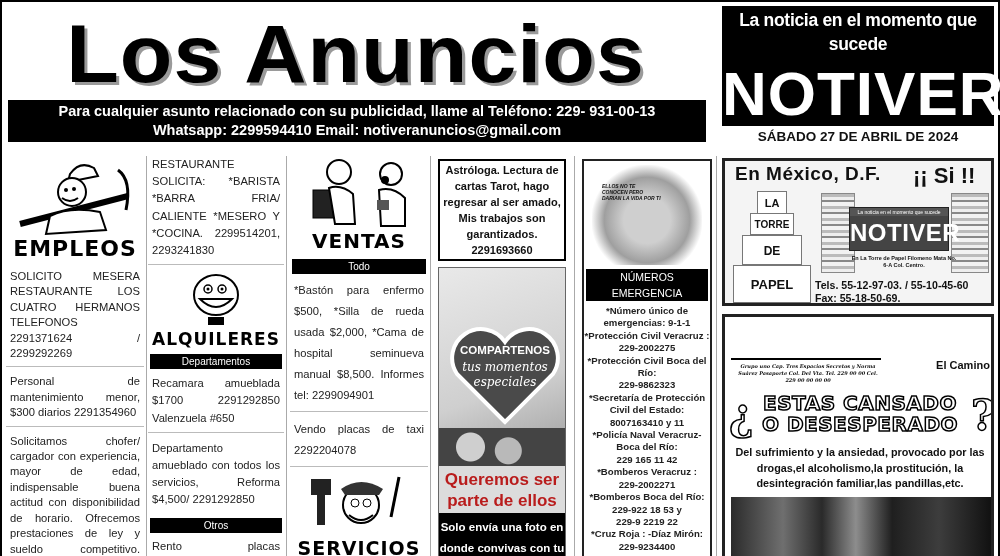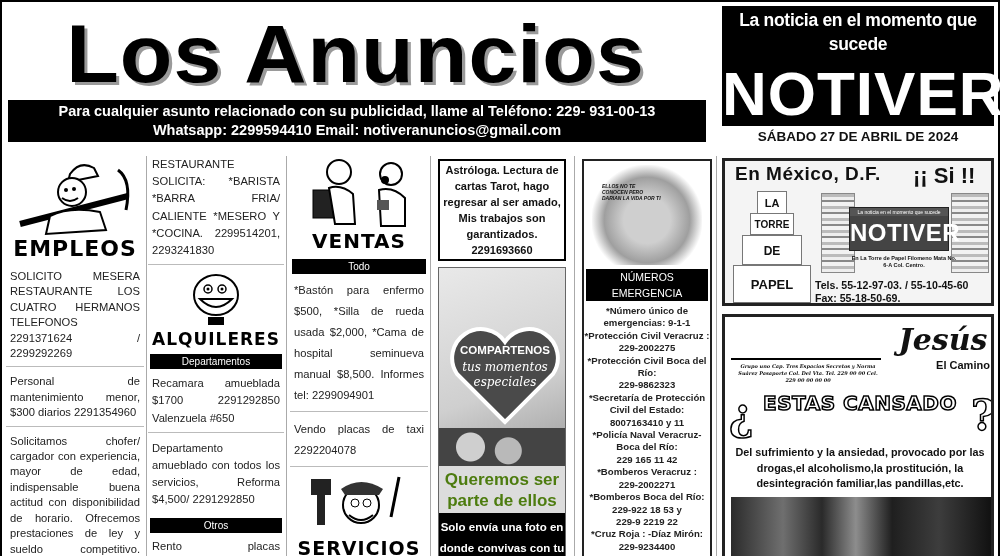--- a/index.html
+++ b/index.html
@@ -32,21 +32,21 @@
   .cartoon { position: relative; margin: 0 auto; }
   .cartoon svg { display: block; margin: 0 auto; }
 
   
   .astro-box { border: 2px solid #000; margin: 3px 6px 6px 6px; text-align: center; font-weight: bold; font-size: 11px; line-height: 16px; padding: 1px 2px; }
   .photo-ad { margin: 0 6px; height: 320px; border: 1px solid #666; position: relative; overflow: hidden; background: linear-gradient(160deg, #e9e9e9 0%, #cfcfcf 40%, #8c8c8c 75%, #555 100%); }
   .heart { position: absolute; left: 10px; top: 58px; width: 112px; height: 100px; }
   .heart-text1 { position: absolute; left: 0; top: 18px; width: 112px; text-align: center; color: #fff; font-weight: bold; font-size: 11.5px; }
   .heart-text2 { position: absolute; left: 0; top: 34px; width: 112px; text-align: center; color: #fff; font-style: italic; font-family: "DejaVu Serif", serif; font-size: 12px; line-height: 15px; }
   .photo-faces { position: absolute; left: 0; top: 160px; width: 100%; height: 38px; background: radial-gradient(circle at 25% 50%, #cfcfcf 0 14px, transparent 15px), radial-gradient(circle at 55% 60%, #b9b9b9 0 13px, transparent 14px), #444; }
-  .we-want { position: absolute; left: 0; top: 198px; width: 100%; height: 47px; background: #dcdcdc; text-align: center; font-weight: bold; font-size: 17px; line-height: 21px; padding-top: 3px; color: #4d7c0f; }
+  .we-want { position: absolute; left: 0; top: 198px; width: 100%; height: 47px; background: #dcdcdc; text-align: center; font-weight: bold; font-size: 17px; line-height: 21px; padding-top: 3px; color: #b91c1c; }
   .send-photo { position: absolute; left: 0; top: 245px; width: 100%; height: 80px; background: #000; color: #fff; text-align: center; font-weight: bold; font-size: 11.5px; line-height: 21px; padding-top: 4px; }
 
   
   .emerg-box { margin: 3px 4px; border: 2px solid #222; height: 400px; overflow: hidden; }
   .emerg-img { height: 100px; margin: 4px 8px 0 8px; background: radial-gradient(ellipse at 50% 55%, #cfcfcf 0 30%, #9f9f9f 55%, #fff 72%); position: relative; }
   .emerg-header { background: #000; color: #fff; text-align: center; font-size: 10.5px; line-height: 16px; margin: 4px 2px; }
   .emerg-list { text-align: center; font-weight: bold; font-size: 9.6px; line-height: 12.4px; color: #222; }
 
   
   .df-ad { position: absolute; left: 722px; top: 158px; width: 272px; height: 148px; border: 3px solid #222; background: #f4f4f4; }
@@ -235,22 +235,22 @@
   <div class="df-addr">En La Torre de Papel Filomeno Mata No. 6-A Col. Centro.</div>
   <div class="df-tels">
     <div>Tels. 55-12-97-03. / 55-10-45-60</div>
     <div>Fax: 55-18-50-69.</div>
   </div>
 </div>
 
 <div class="rehab-ad">
   <div class="rehab-underline"></div>
   <div class="rehab-addr">Grupo uno Cap. Tres Espacios Secretos y Norma Suárez Pasaporte Col. Del Vta. Tel. 229 00 00 Cel. 229 00 00 00 00</div>
-  <div class="jesus">Jesús</div>
   <div class="jesus-sub">El Camino</div>
   <div class="tired-q" style="left:4px">¿</div>
   <div class="tired-q" style="left:246px">?</div>
   <div class="tired">
     <div>ESTAS CANSADO</div>
+    <div>O DESESPERADO</div>
   </div>
   <div class="rehab-desc">Del sufrimiento y la ansiedad, provocado por las drogas,el alcoholismo,la prostitución, la desintegración familiar,las pandillas,etc.</div>
   <div class="rehab-photo"></div>
 </div>
 
 </body></html>

